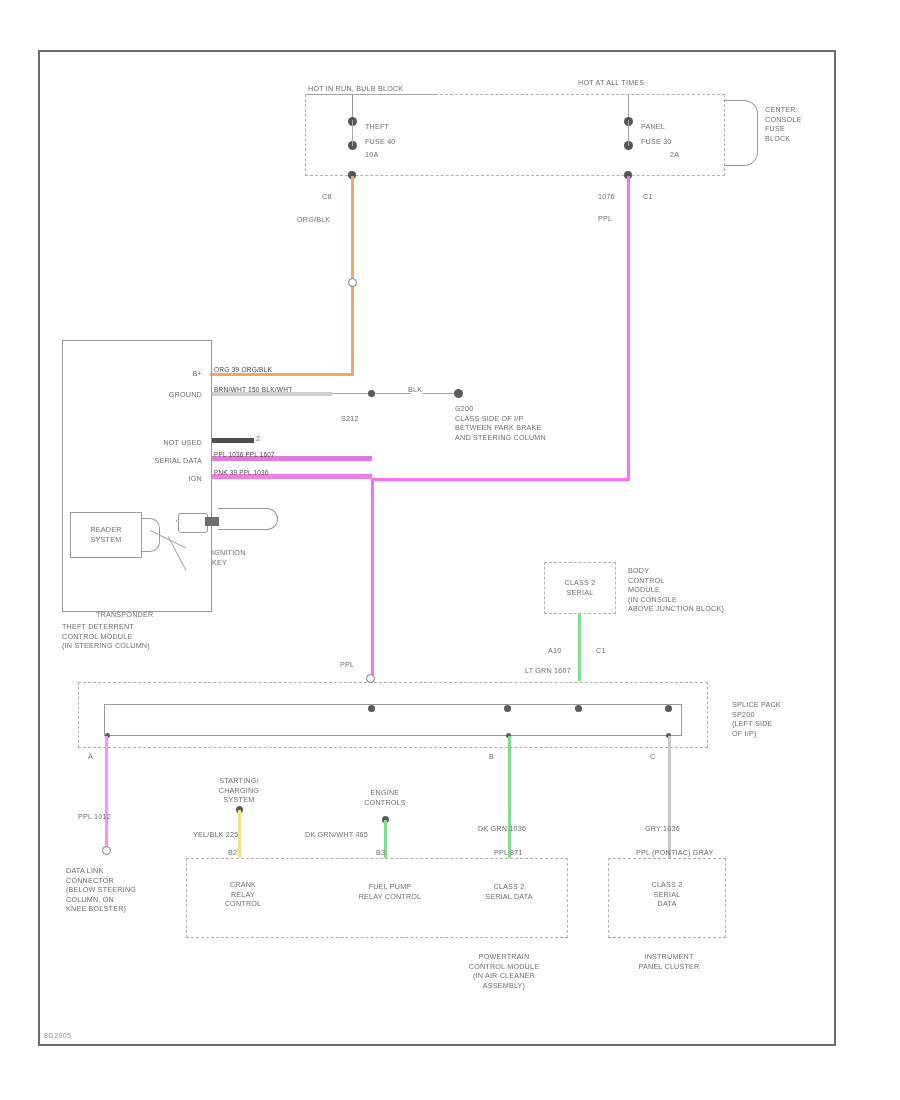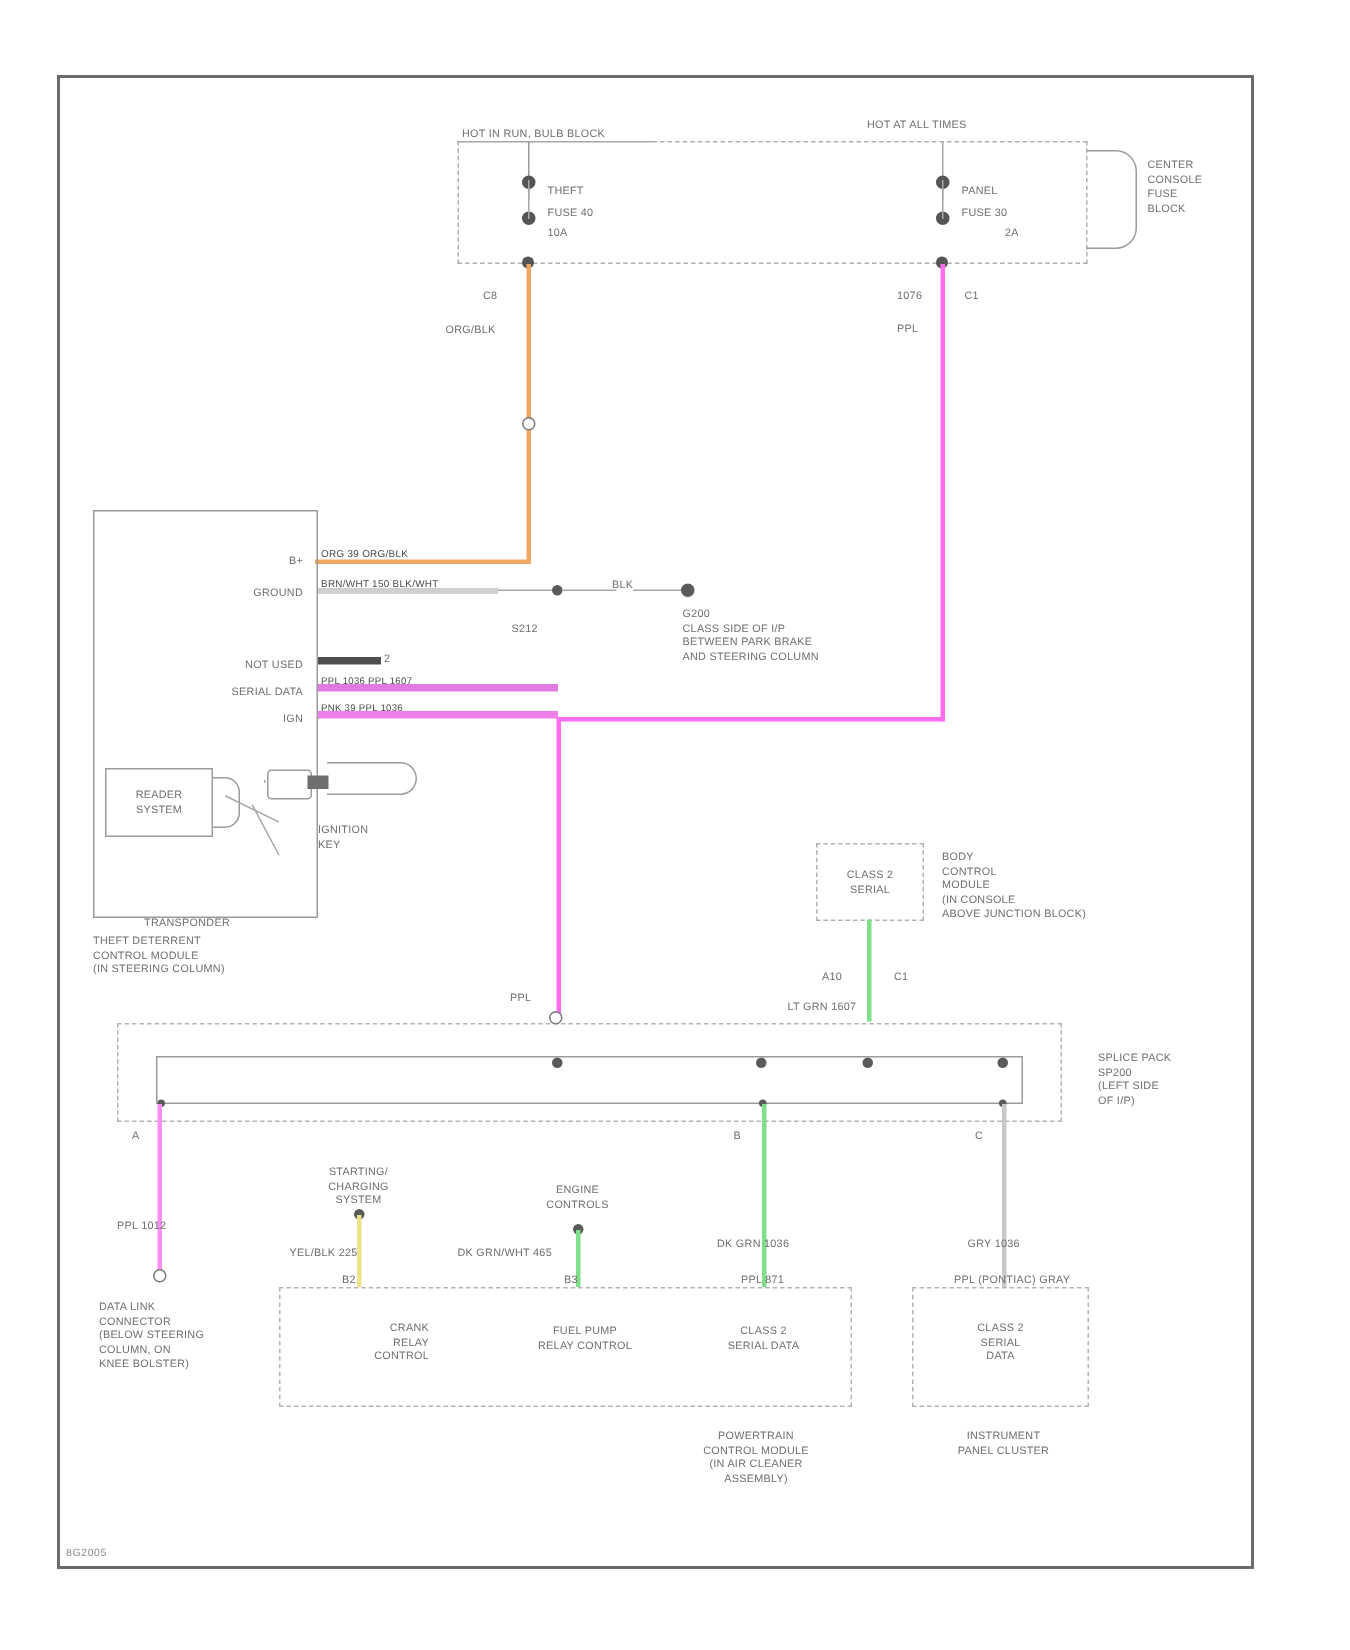--- a/index.html
+++ b/index.html
@@ -201,21 +201,21 @@
 
   <div class="wire w-v w-grn" style="left:508px;top:736px;height:122px;"></div>
   <div class="lbl" style="left:478px;top:824px;">DK GRN 1036</div>
   <div class="lbl" style="left:494px;top:848px;">PPL 871</div>
 
   <div class="wire w-v w-gry" style="left:668px;top:736px;height:122px;"></div>
   <div class="lbl" style="left:645px;top:824px;">GRY 1036</div>
   <div class="lbl" style="left:636px;top:848px;">PPL (PONTIAC) GRAY</div>
 
   <div class="dashbox" style="left:186px;top:858px;width:382px;height:80px;"></div>
-  <div class="lbl c" style="left:200px;top:880px;width:86px;text-align:right;">CRANK
+  <div class="lbl c" style="left:200px;top:880px;width:86px;">CRANK
 RELAY
 CONTROL</div>
   <div class="lbl c" style="left:342px;top:882px;width:96px;">FUEL PUMP
 RELAY CONTROL</div>
   <div class="lbl c" style="left:466px;top:882px;width:86px;">CLASS 2
 SERIAL DATA</div>
   <div class="lbl c" style="left:434px;top:952px;width:140px;">POWERTRAIN
 CONTROL MODULE
 (IN AIR CLEANER
 ASSEMBLY)</div>

